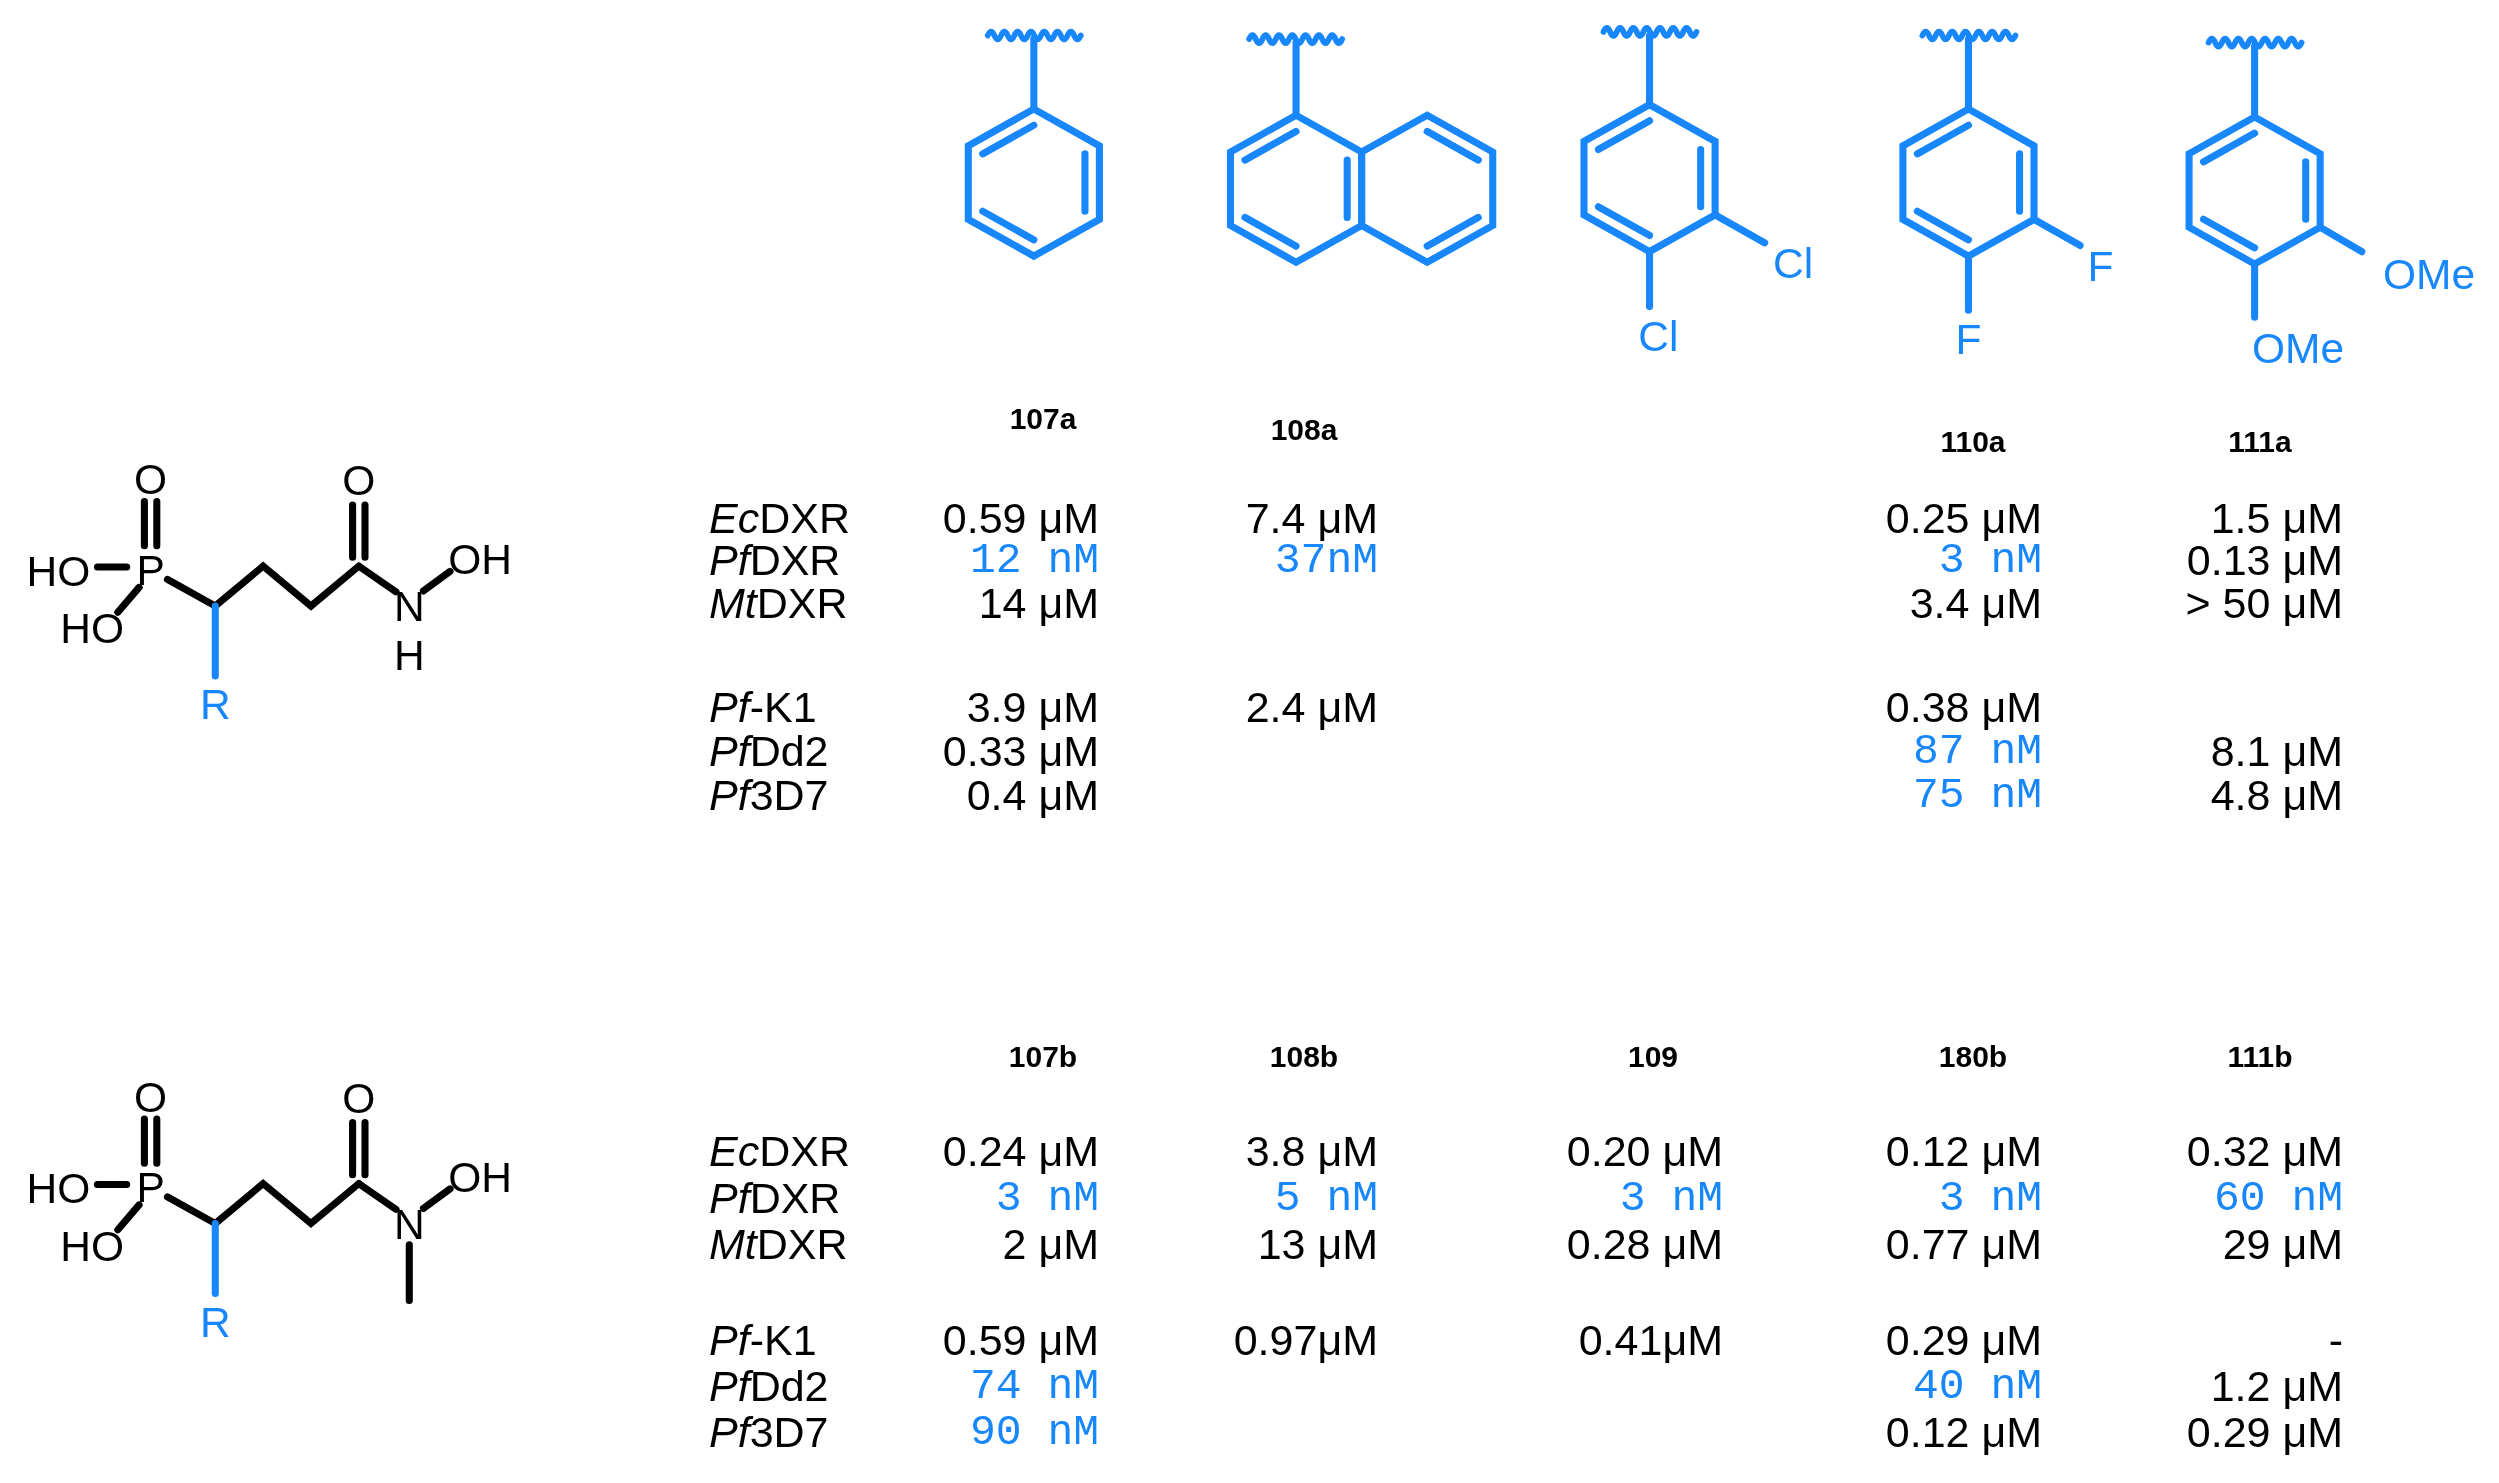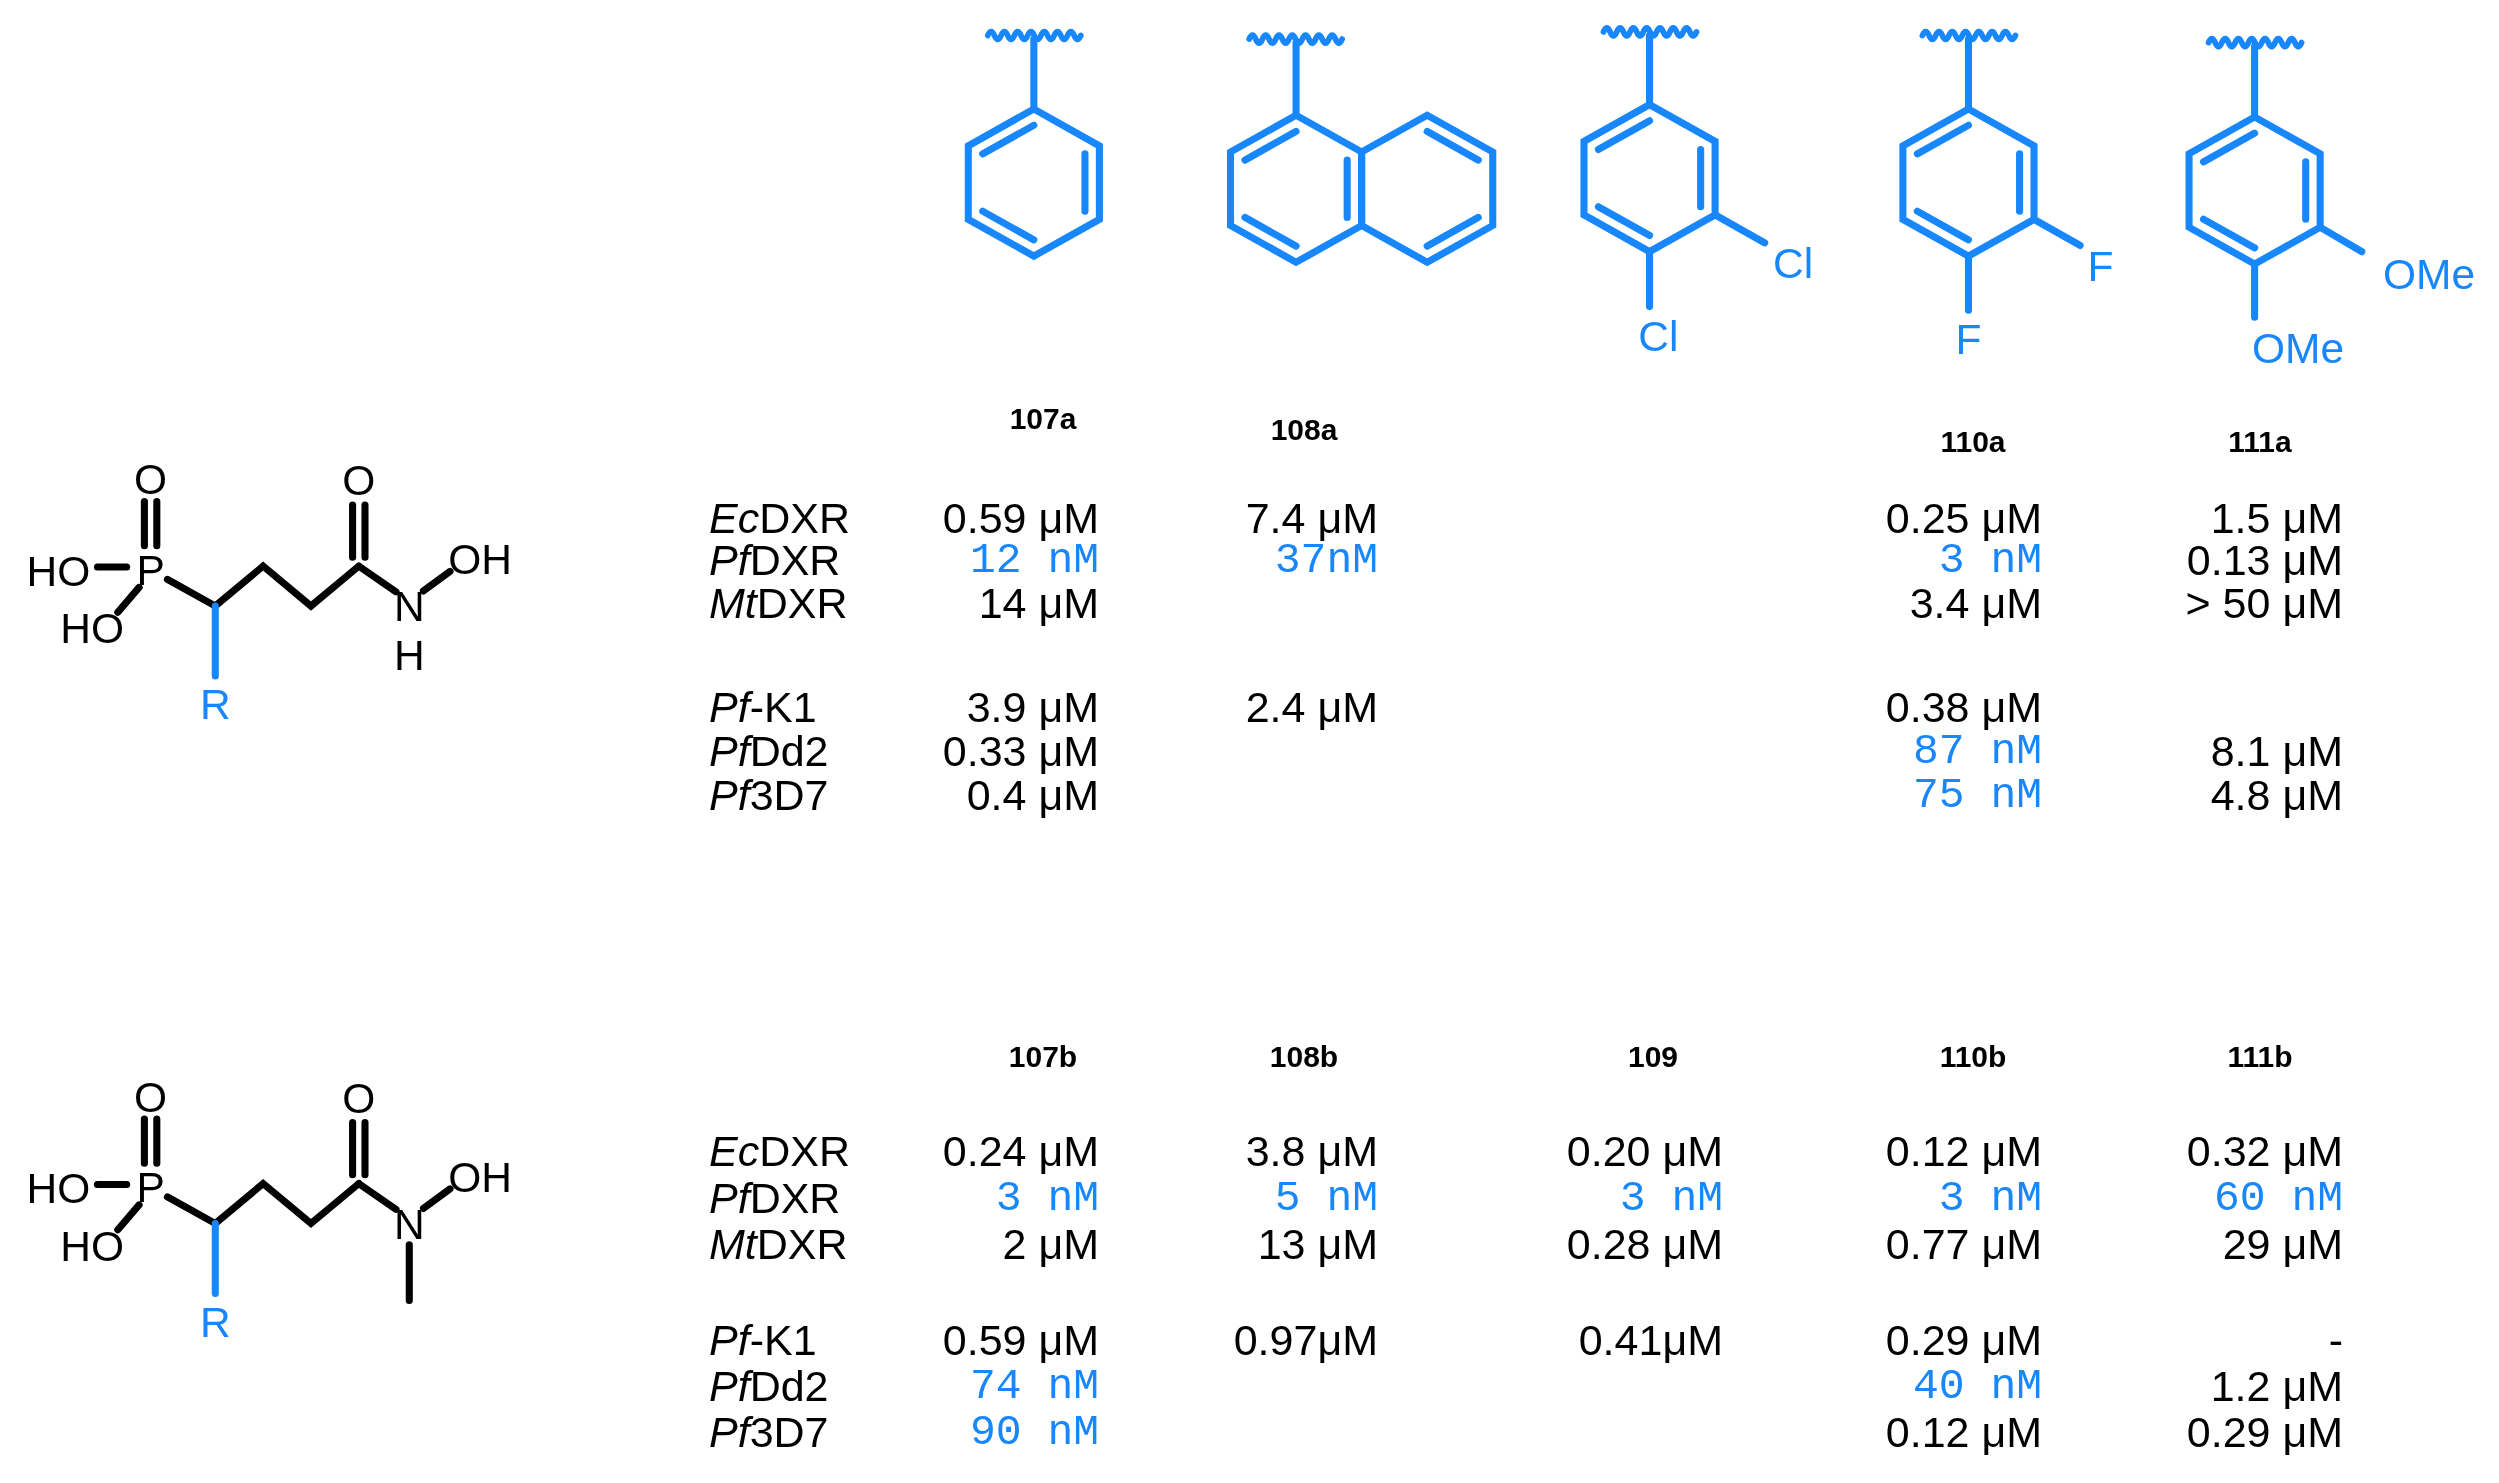--- a/index.html
+++ b/index.html
@@ -178,21 +178,21 @@
 <div class="cell tt-r4 c3 blue">87 nM</div>
 <div class="cell tt-r4 c4">8.1 μM</div>
 
 <div class="cell tt-r5 c0">0.4 μM</div>
 <div class="cell tt-r5 c3 blue">75 nM</div>
 <div class="cell tt-r5 c4">4.8 μM</div>
 
 <div class="hdr hc0 tbh">107b</div>
 <div class="hdr hc1 tbh">108b</div>
 <div class="hdr hc2 tbh">109</div>
-<div class="hdr hc3 tbh">110b</div>
+<div class="hdr hc3 tbh">180b</div>
 <div class="hdr hc4 tbh">111b</div>
 
 <div class="rl tb-r0"><span class="it">Ec</span><span>DXR</span></div>
 <div class="rl tb-r1"><span class="it">Pf</span><span>DXR</span></div>
 <div class="rl tb-r2"><span class="it">Mt</span><span>DXR</span></div>
 <div class="rl tb-r3"><span class="it">Pf</span><span>-K1</span></div>
 <div class="rl tb-r4"><span class="it">Pf</span><span>Dd2</span></div>
 <div class="rl tb-r5"><span class="it">Pf</span><span>3D7</span></div>
 
 <div class="cell tb-r0 c0">0.24 μM</div>

